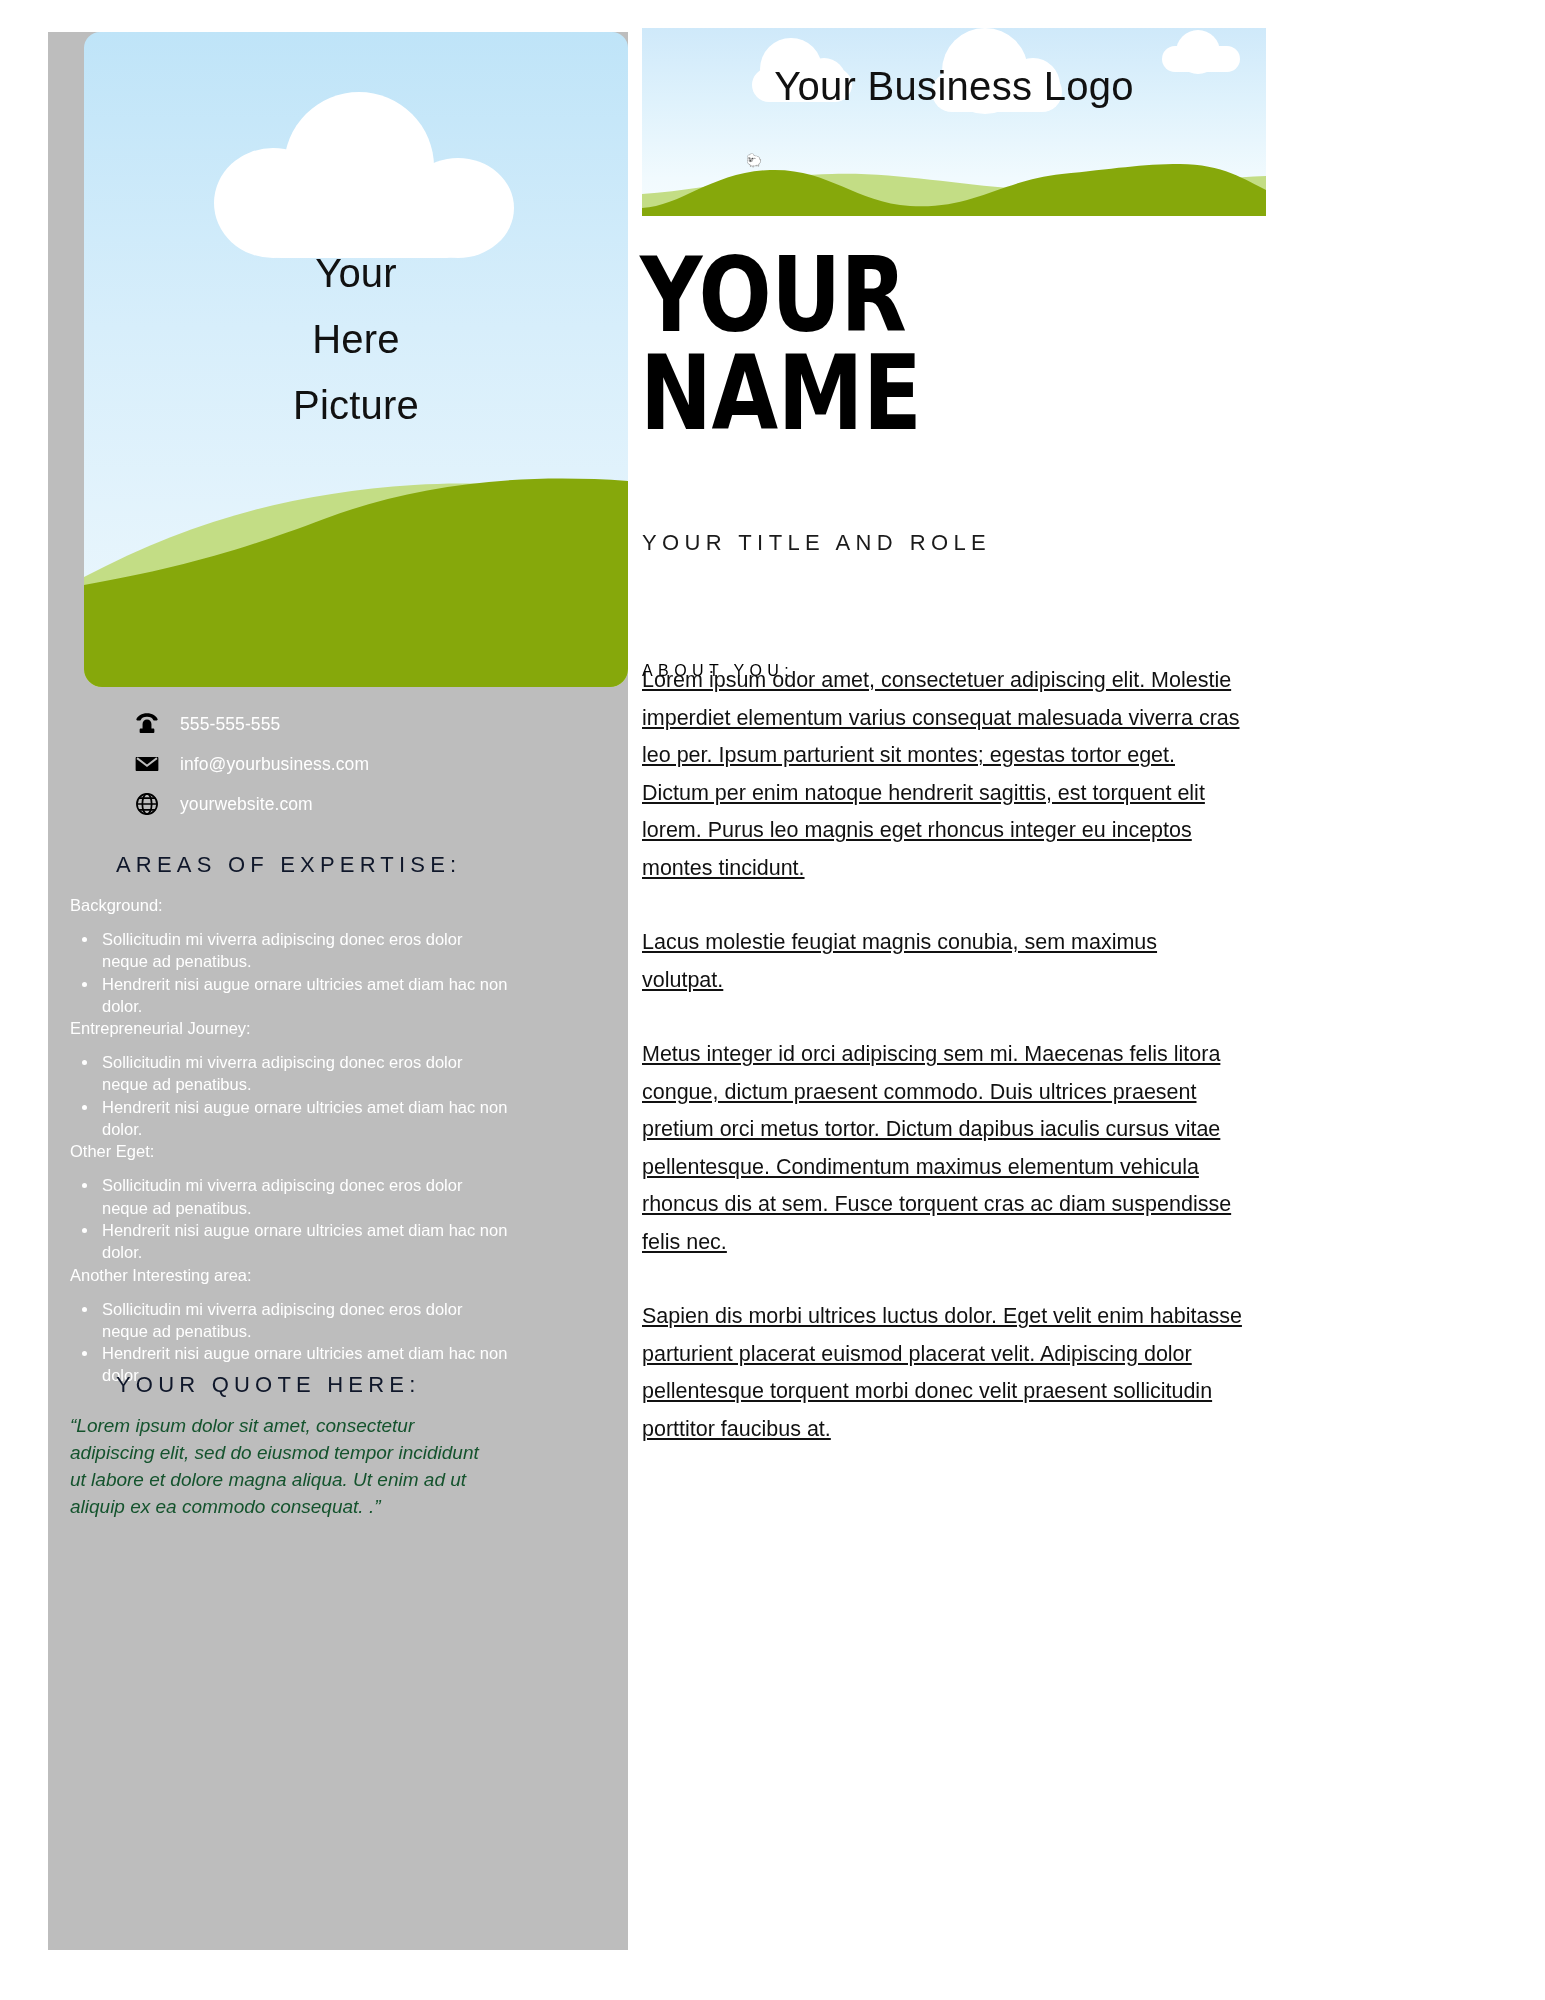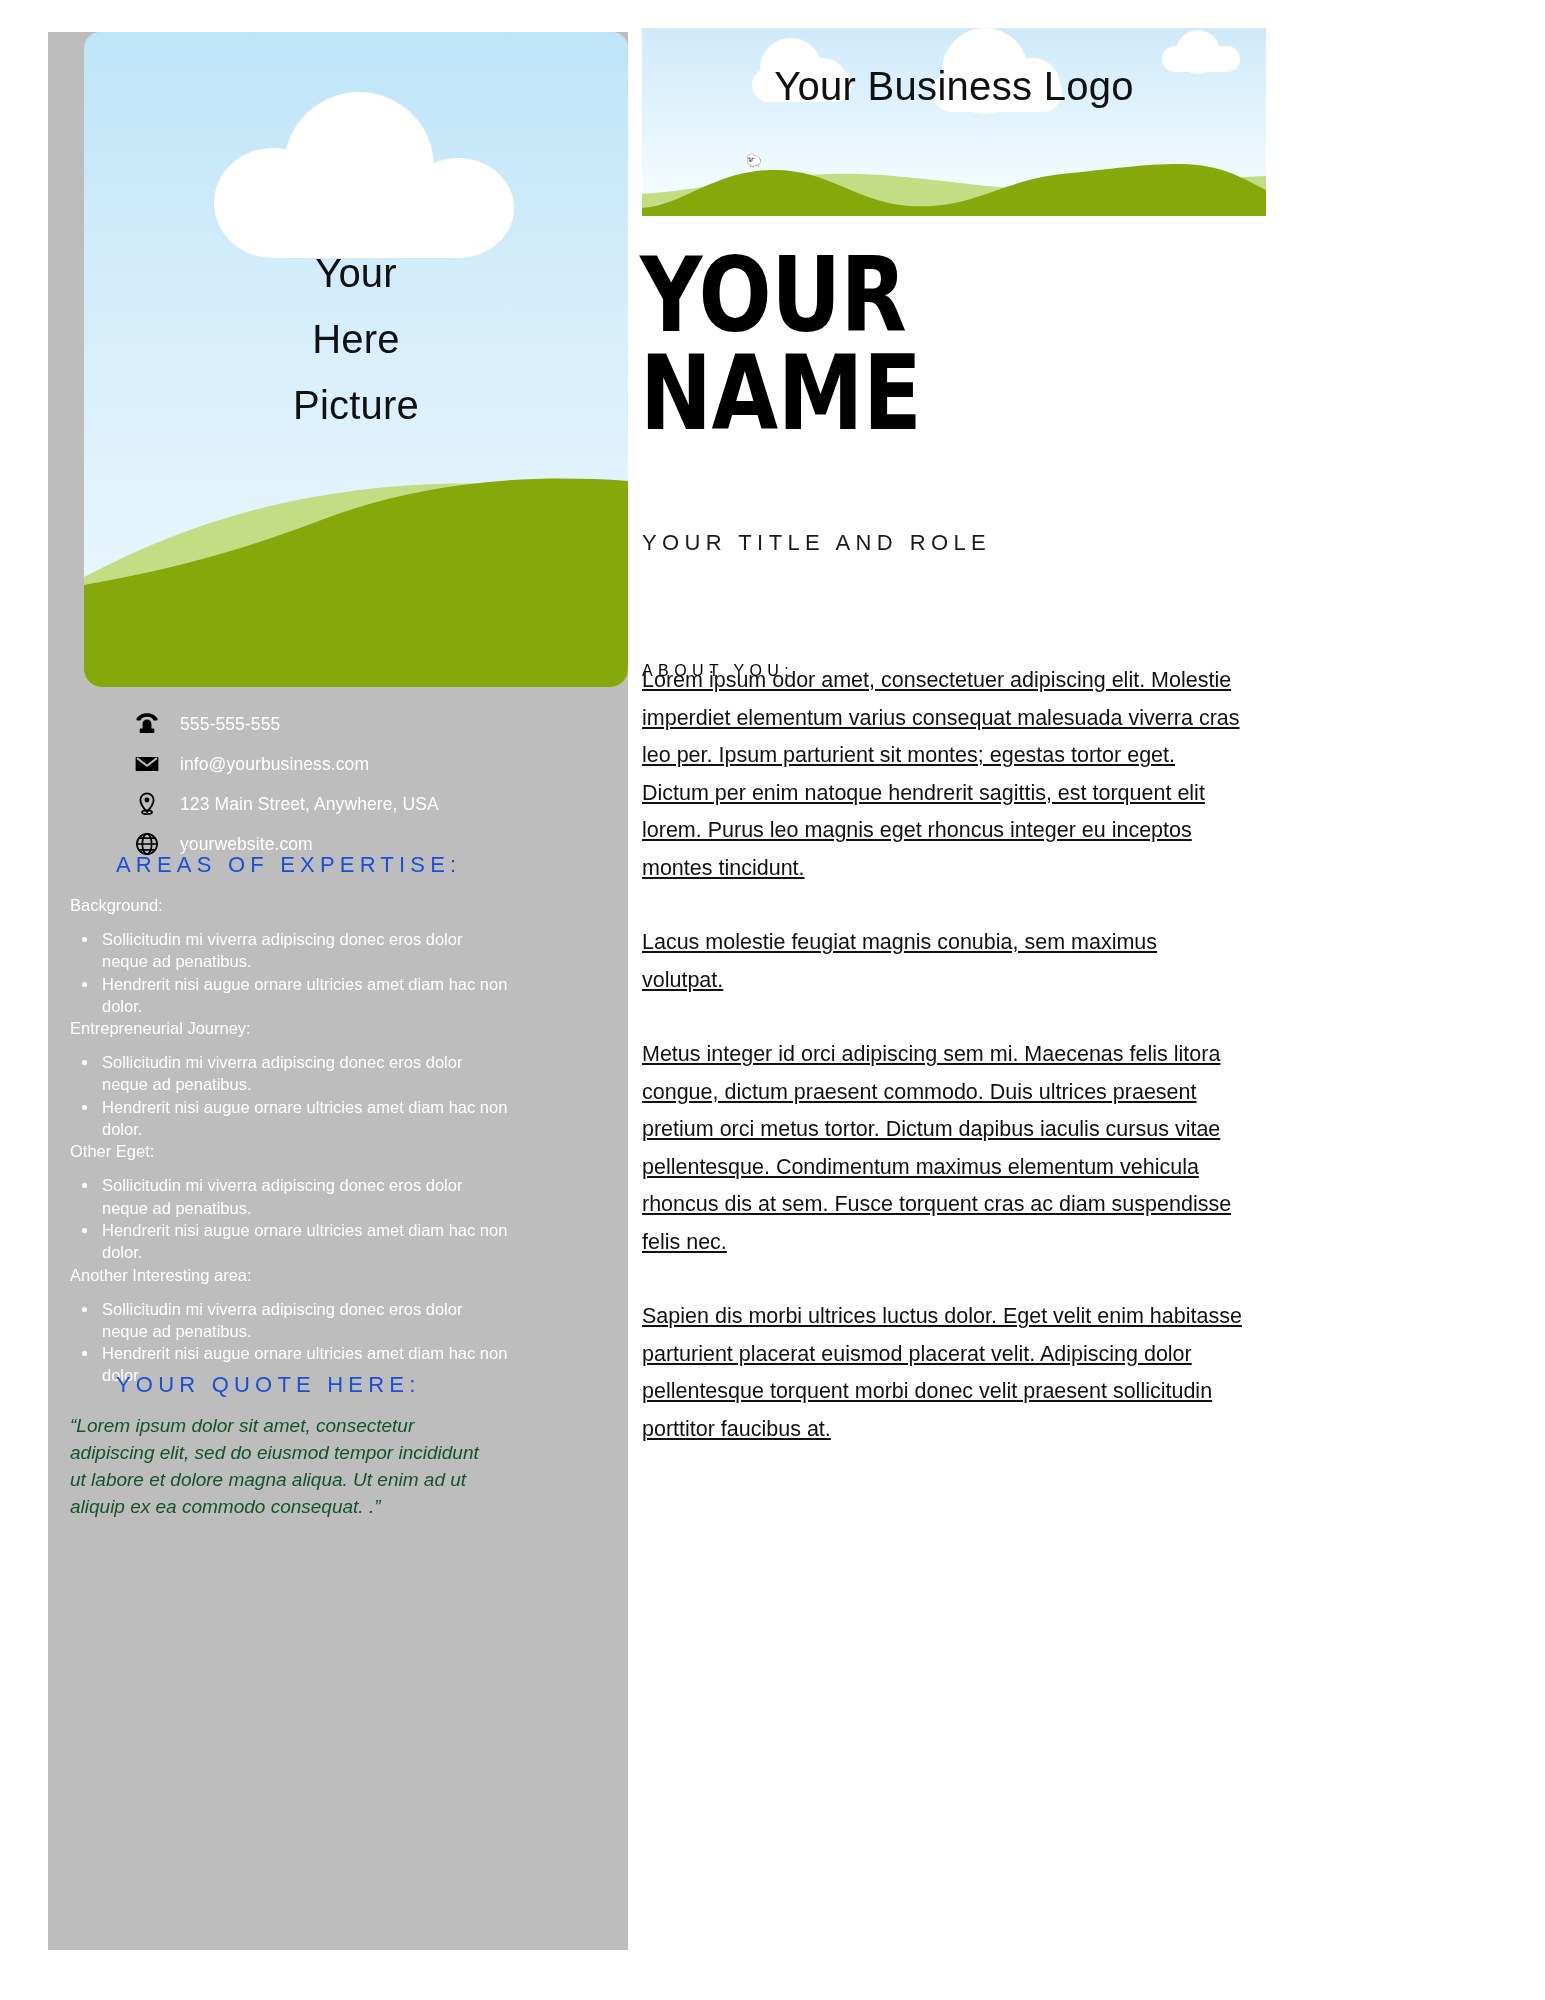--- a/index.html
+++ b/index.html
@@ -99,21 +99,21 @@
     color: #ffffff;
     letter-spacing: 0.1px;
     padding-left: 12px;
   }
 
   .side-heading {
     position: absolute;
     left: 68px;
     font-size: 22px;
     letter-spacing: 5.2px;
-    color: #1d4ed8;
+    color: #0f172a;
     font-weight: 400;
     white-space: nowrap;
   }
   #expertise-heading { top: 820px; }
   #quote-heading     { top: 1340px; }
 
   .expertise-body {
     position: absolute;
     left: 22px;
     top: 862px;
@@ -291,30 +291,20 @@
       <div class="contact-row">
         <span class="contact-icon">
           <svg width="26" height="26" viewBox="0 0 24 24" fill="#000">
             <path d="M2.5 5.5h19c.6 0 1 .4 1 1v11c0 .6-.4 1-1 1h-19c-.6 0-1-.4-1-1v-11c0-.6.4-1 1-1z"></path>
             <path d="M2.8 6.6L12 13.6l9.2-7" stroke="#bdbdbd" stroke-width="1.8" fill="none"></path>
           </svg>
         </span>
         <span class="contact-text">info@yourbusiness.com</span>
       </div>
 
-      <div class="contact-row">
-        <span class="contact-icon">
-          <svg width="26" height="26" viewBox="0 0 24 24" fill="none" stroke="#000" stroke-width="1.7">
-            <path d="M12 2.2c-3.4 0-6.1 2.7-6.1 6.1 0 4.3 6.1 11 6.1 11s6.1-6.7 6.1-11c0-3.4-2.7-6.1-6.1-6.1z"></path>
-            <circle cx="12" cy="8.2" r="2.3" fill="#000" stroke="none"></circle>
-            <ellipse cx="12" cy="19.6" rx="4.6" ry="1.7"></ellipse>
-          </svg>
-        </span>
-        <span class="contact-text">123 Main Street, Anywhere, USA</span>
-      </div>
 
       <div class="contact-row">
         <span class="contact-icon">
           <svg width="26" height="26" viewBox="0 0 24 24" fill="none" stroke="#000" stroke-width="1.6">
             <circle cx="12" cy="12" r="9.3"></circle>
             <ellipse cx="12" cy="12" rx="4.3" ry="9.3"></ellipse>
             <path d="M2.8 12h18.4M4.3 6.6h15.4M4.3 17.4h15.4"></path>
           </svg>
         </span>
         <span class="contact-text">yourwebsite.com</span>

